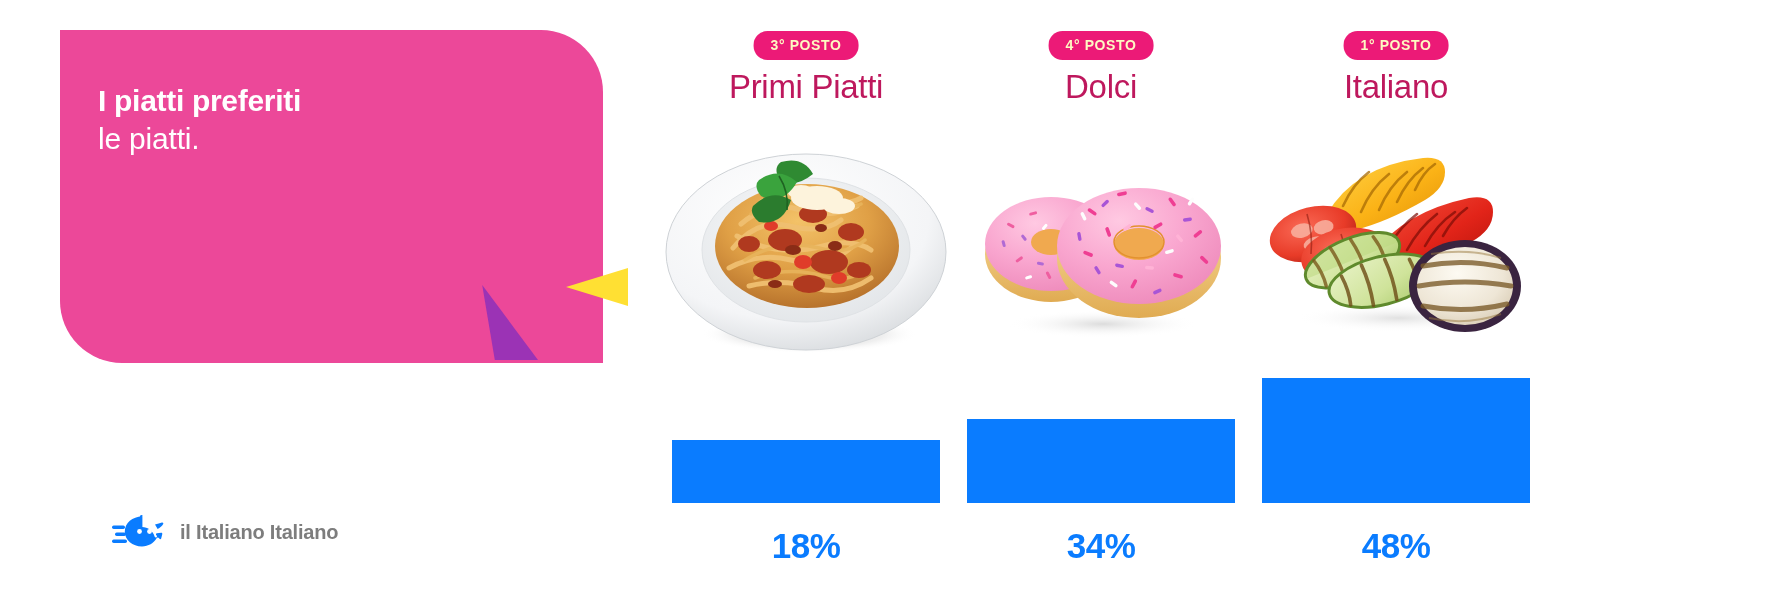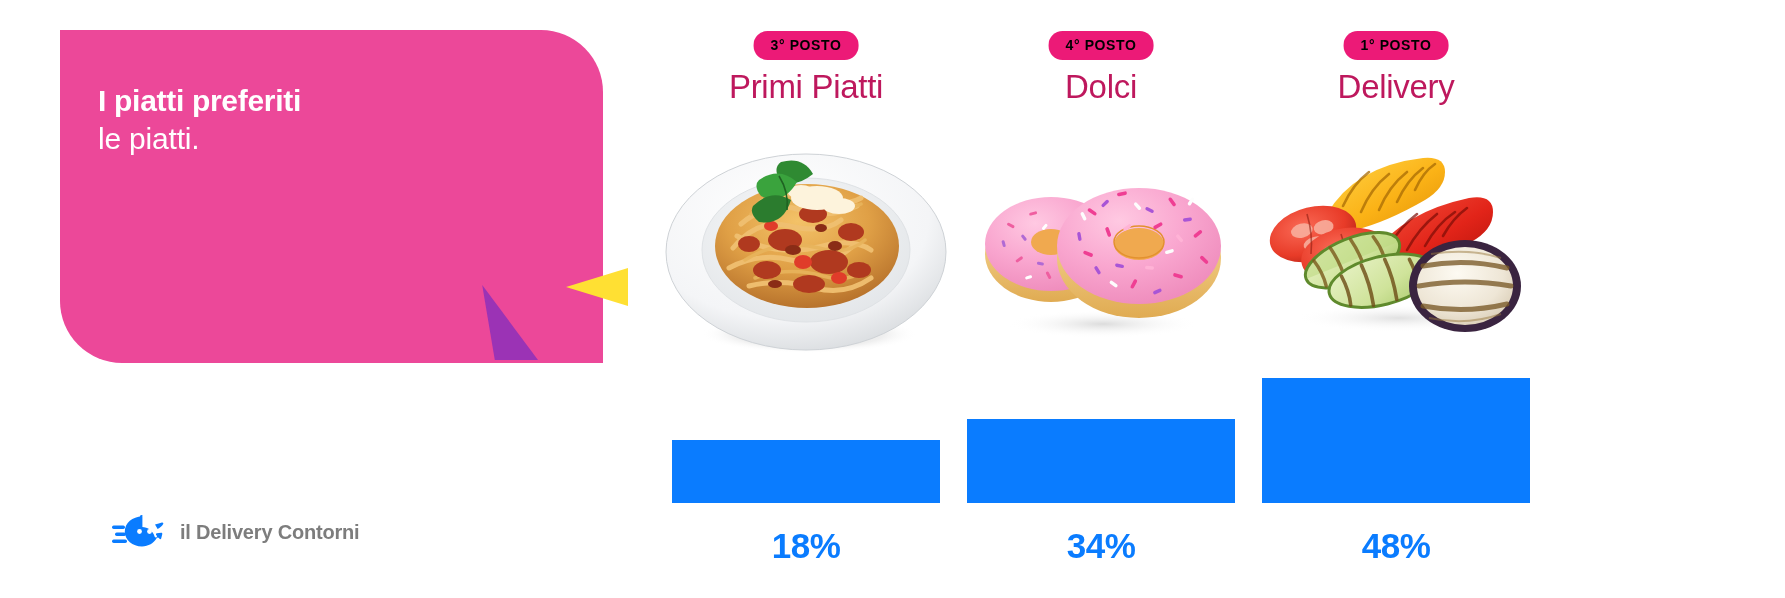--- a/index.html
+++ b/index.html
@@ -104,21 +104,21 @@
   .rank-col.c0 { left: 660px;  width: 292px; }
   .rank-col.c1 { left: 955px;  width: 292px; }
   .rank-col.c2 { left: 1250px; width: 292px; }
 
   .badge {
     position: absolute;
     top: 31px;
     left: 50%;
     transform: translateX(-50%);
     background: #ec1a77;
-    color: #000000;
+    color: #fef9c3;
     font-size: 14px;
     font-weight: 700;
     letter-spacing: 0.6px;
     padding: 6px 17px 7px;
     border-radius: 14px;
     white-space: nowrap;
   }
 
   .cat-title {
     position: absolute;
@@ -187,21 +187,21 @@
         <rect x="0" y="13.5" width="13" height="3.4" rx="1.7"></rect>
         <rect x="3" y="20.5" width="11" height="3.4" rx="1.7"></rect>
         <rect x="0" y="27.5" width="15" height="3.4" rx="1.7"></rect>
         <path d="M30 4.5c-9.5 0-17.2 6.6-17.2 15S20.5 34.5 30 34.5c6.4 0 11.8-3.4 14.6-8.2 .5-.9 1.7-1 2.3-.2l.6 .7c.5 .6 1.5 .4 1.7-.4l1.1-4.4c.2-.7-.4-1.4-1.1-1.3l-4.4 .6c-.8 .1-1.2 1.1-.6 1.7l.4 .4c.6 .6 .5 1.6-.2 2-.6 .4-1.4 .1-1.7-.6C41 19 36 15.1 30 15.1V4.5z"></path>
         <path d="M29.6 3.1c-1 0-1.9 .8-1.9 1.9v9.8c0 1 .8 1.9 1.9 1.9h.8V3.1h-.8z"></path>
         <path d="M43 12.6c2.6-.6 5-1.3 6.9-2.1 .9-.4 1.8 .6 1.3 1.4-1.1 1.9-3.1 3.7-5.6 5.1l-2.6-4.4z"></path>
       </g>
       <circle cx="27.5" cy="19.5" r="2.4" fill="#ffffff"></circle>
       <circle cx="37.5" cy="19.5" r="2.4" fill="#ffffff"></circle>
     </svg>
-    <span class="logo-wordmark">il Delivery Contorni</span>
+    <span class="logo-wordmark">il Italiano Italiano</span>
   </div>
 
   <div class="rank-col c0">
     <div class="badge">3° POSTO</div>
     <div class="cat-title">Primi Piatti</div>
 
     <svg class="food-art" viewBox="0 0 286 232">
       <defs>
         <radialGradient id="plateShadow" cx="50%" cy="50%" r="50%">
           <stop offset="0%" stop-color="#808080" stop-opacity="0.45"></stop>
@@ -374,21 +374,21 @@
         </g>
       </g>
     </svg>
 
     <div class="bar"></div>
     <div class="pct">34%</div>
   </div>
 
   <div class="rank-col c2">
     <div class="badge">1° POSTO</div>
-    <div class="cat-title">Delivery</div>
+    <div class="cat-title">Italiano</div>
 
     <svg class="food-art" viewBox="0 0 262 186">
       <defs>
         <linearGradient id="yPep" x1="0" y1="0" x2="1" y2="1">
           <stop offset="0%" stop-color="#ffd54a"></stop>
           <stop offset="55%" stop-color="#fbb216"></stop>
           <stop offset="100%" stop-color="#e08f06"></stop>
         </linearGradient>
         <linearGradient id="rPep" x1="0" y1="0" x2="1" y2="1">
           <stop offset="0%" stop-color="#f4553f"></stop>

